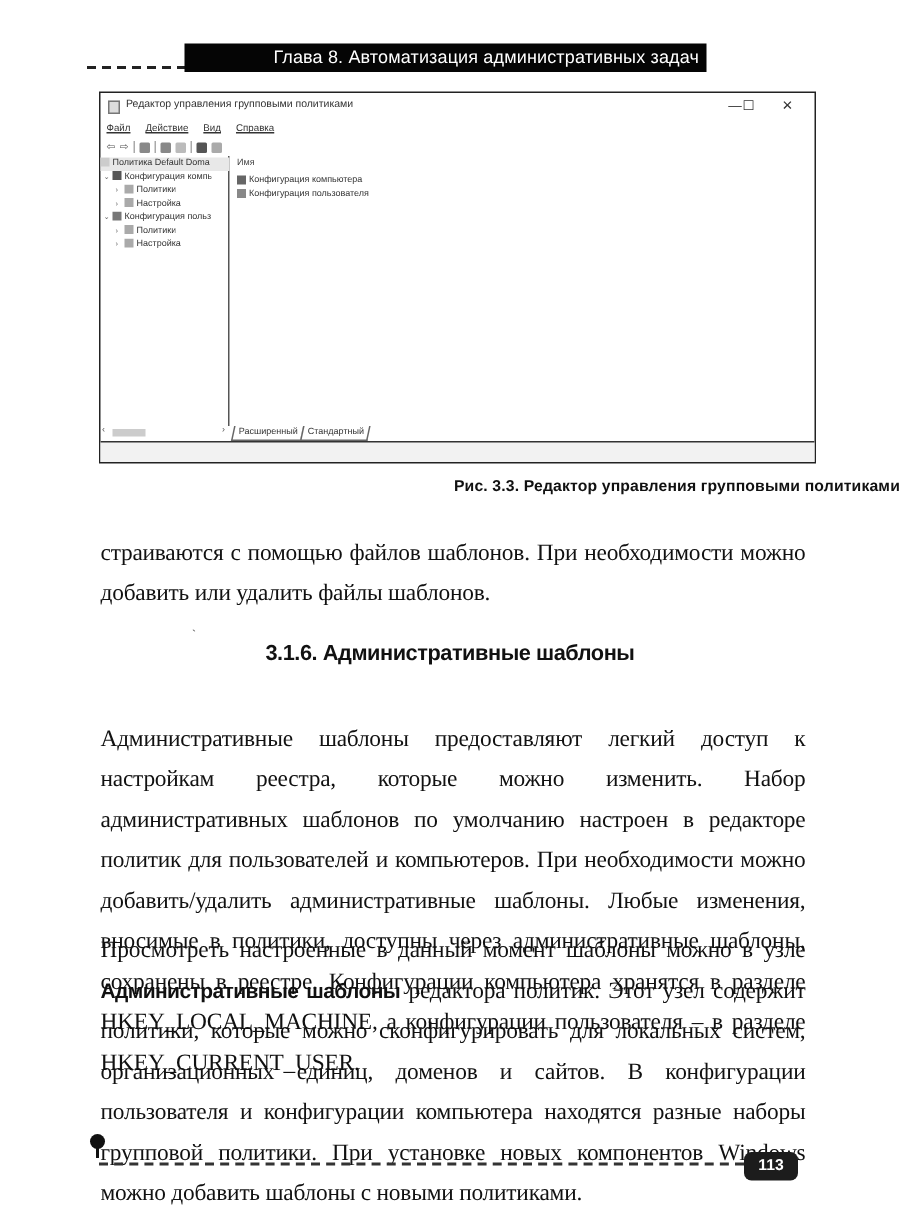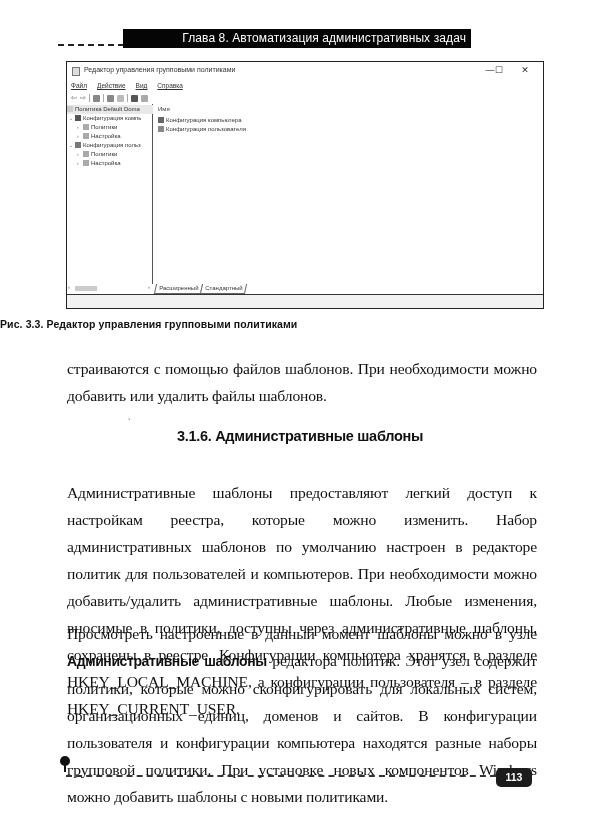--- a/index.html
+++ b/index.html
@@ -32,21 +32,21 @@
     .list-hdr { position: absolute; left: 3px; top: 2px; color: #444; }
     .list-item { position: absolute; left: 3px; white-space: nowrap; }
     .list-item .ic { display: inline-block; width: 6px; height: 6px; background: #666; margin-right: 2px; vertical-align: middle; }
     .hscroll { position: absolute; left: 0; top: 222px; width: 86px; height: 9px; font-size: 6px; color: #555; font-family: "Liberation Sans", sans-serif; }
     .hscroll .thumb { position: absolute; left: 8px; top: 2px; width: 22px; height: 5px; background: #ccc; }
     .tabs { position: absolute; left: 88px; top: 222px; height: 10px; display: flex; font-family: "Liberation Sans", sans-serif; font-size: 6px; color: #333; }
     .tab { padding: 1px 3px; border: 0.8px solid #666; border-top: none; transform: skewX(-12deg); background: #fff; margin-right: -1px; }
     .tab span { display: inline-block; transform: skewX(12deg); }
     .statusbar { position: absolute; left: 0; right: 0; bottom: 0; height: 14px; border-top: 1px solid #333; background: #f2f2f2; }
 
-    .caption { position: absolute; left: 0; width: 600px; top: 318px; text-align: left; font-family: "Liberation Sans", sans-serif; font-weight: bold; font-size: 10.5px; letter-spacing: 0.1px; }
+    .caption { position: absolute; left: 0; width: 600px; top: 318px; text-align: right; font-family: "Liberation Sans", sans-serif; font-weight: bold; font-size: 10.5px; letter-spacing: 0.1px; }
 
     .para { position: absolute; left: 67px; width: 470px; font-size: 15.6px; line-height: 27px; text-align: justify; letter-spacing: -0.15px; }
     .para b { font-family: "Liberation Sans", sans-serif; font-size: 14px; letter-spacing: -0.4px; }
     .dot { position: absolute; left: 128px; top: 418px; font-size: 8px; color: #444; }
     .section { position: absolute; left: 0; width: 600px; top: 428px; text-align: center; font-family: "Liberation Sans", sans-serif; font-weight: bold; font-size: 14.5px; letter-spacing: -0.3px; }
 
     
     .ftr-pin { position: absolute; left: 60px; top: 756px; width: 10px; height: 10px; border-radius: 50%; background: #111; }
     .ftr-pin-stem { position: absolute; left: 64px; top: 764px; width: 2px; height: 8px; background: #111; }
     .ftr-dash { position: absolute; left: 66px; top: 775px; width: 430px; border-top: 2px dashed #333; }

